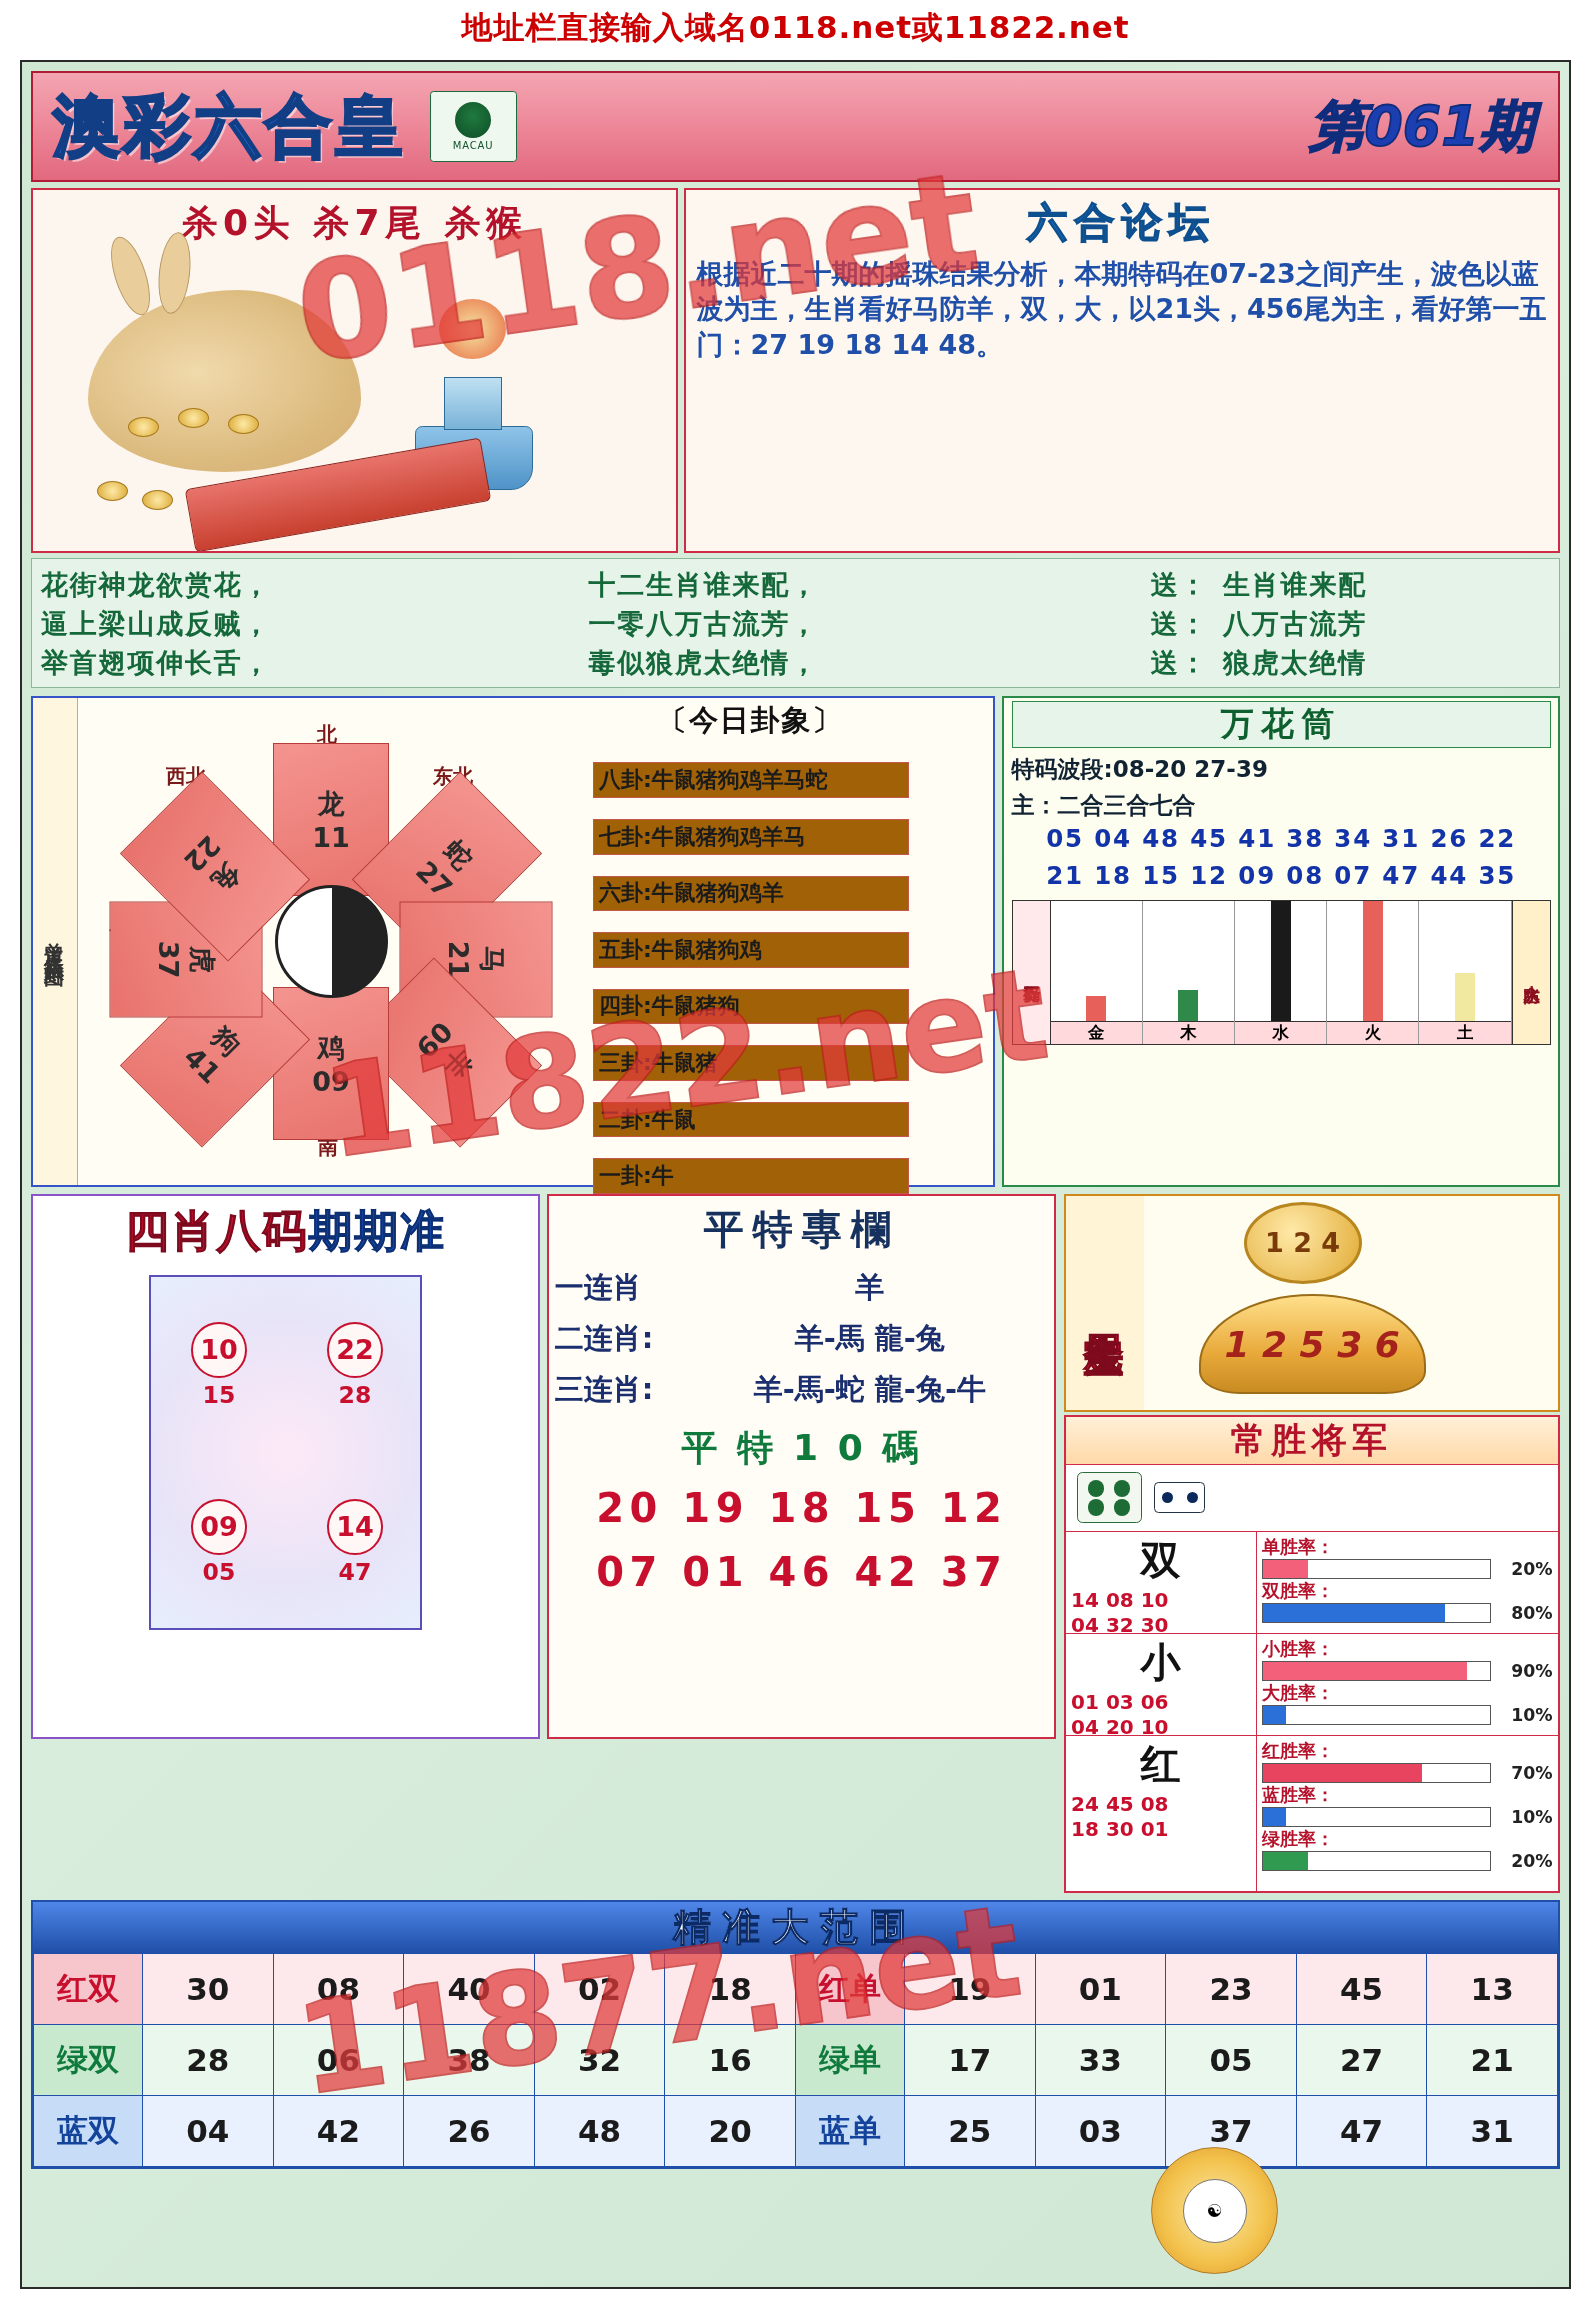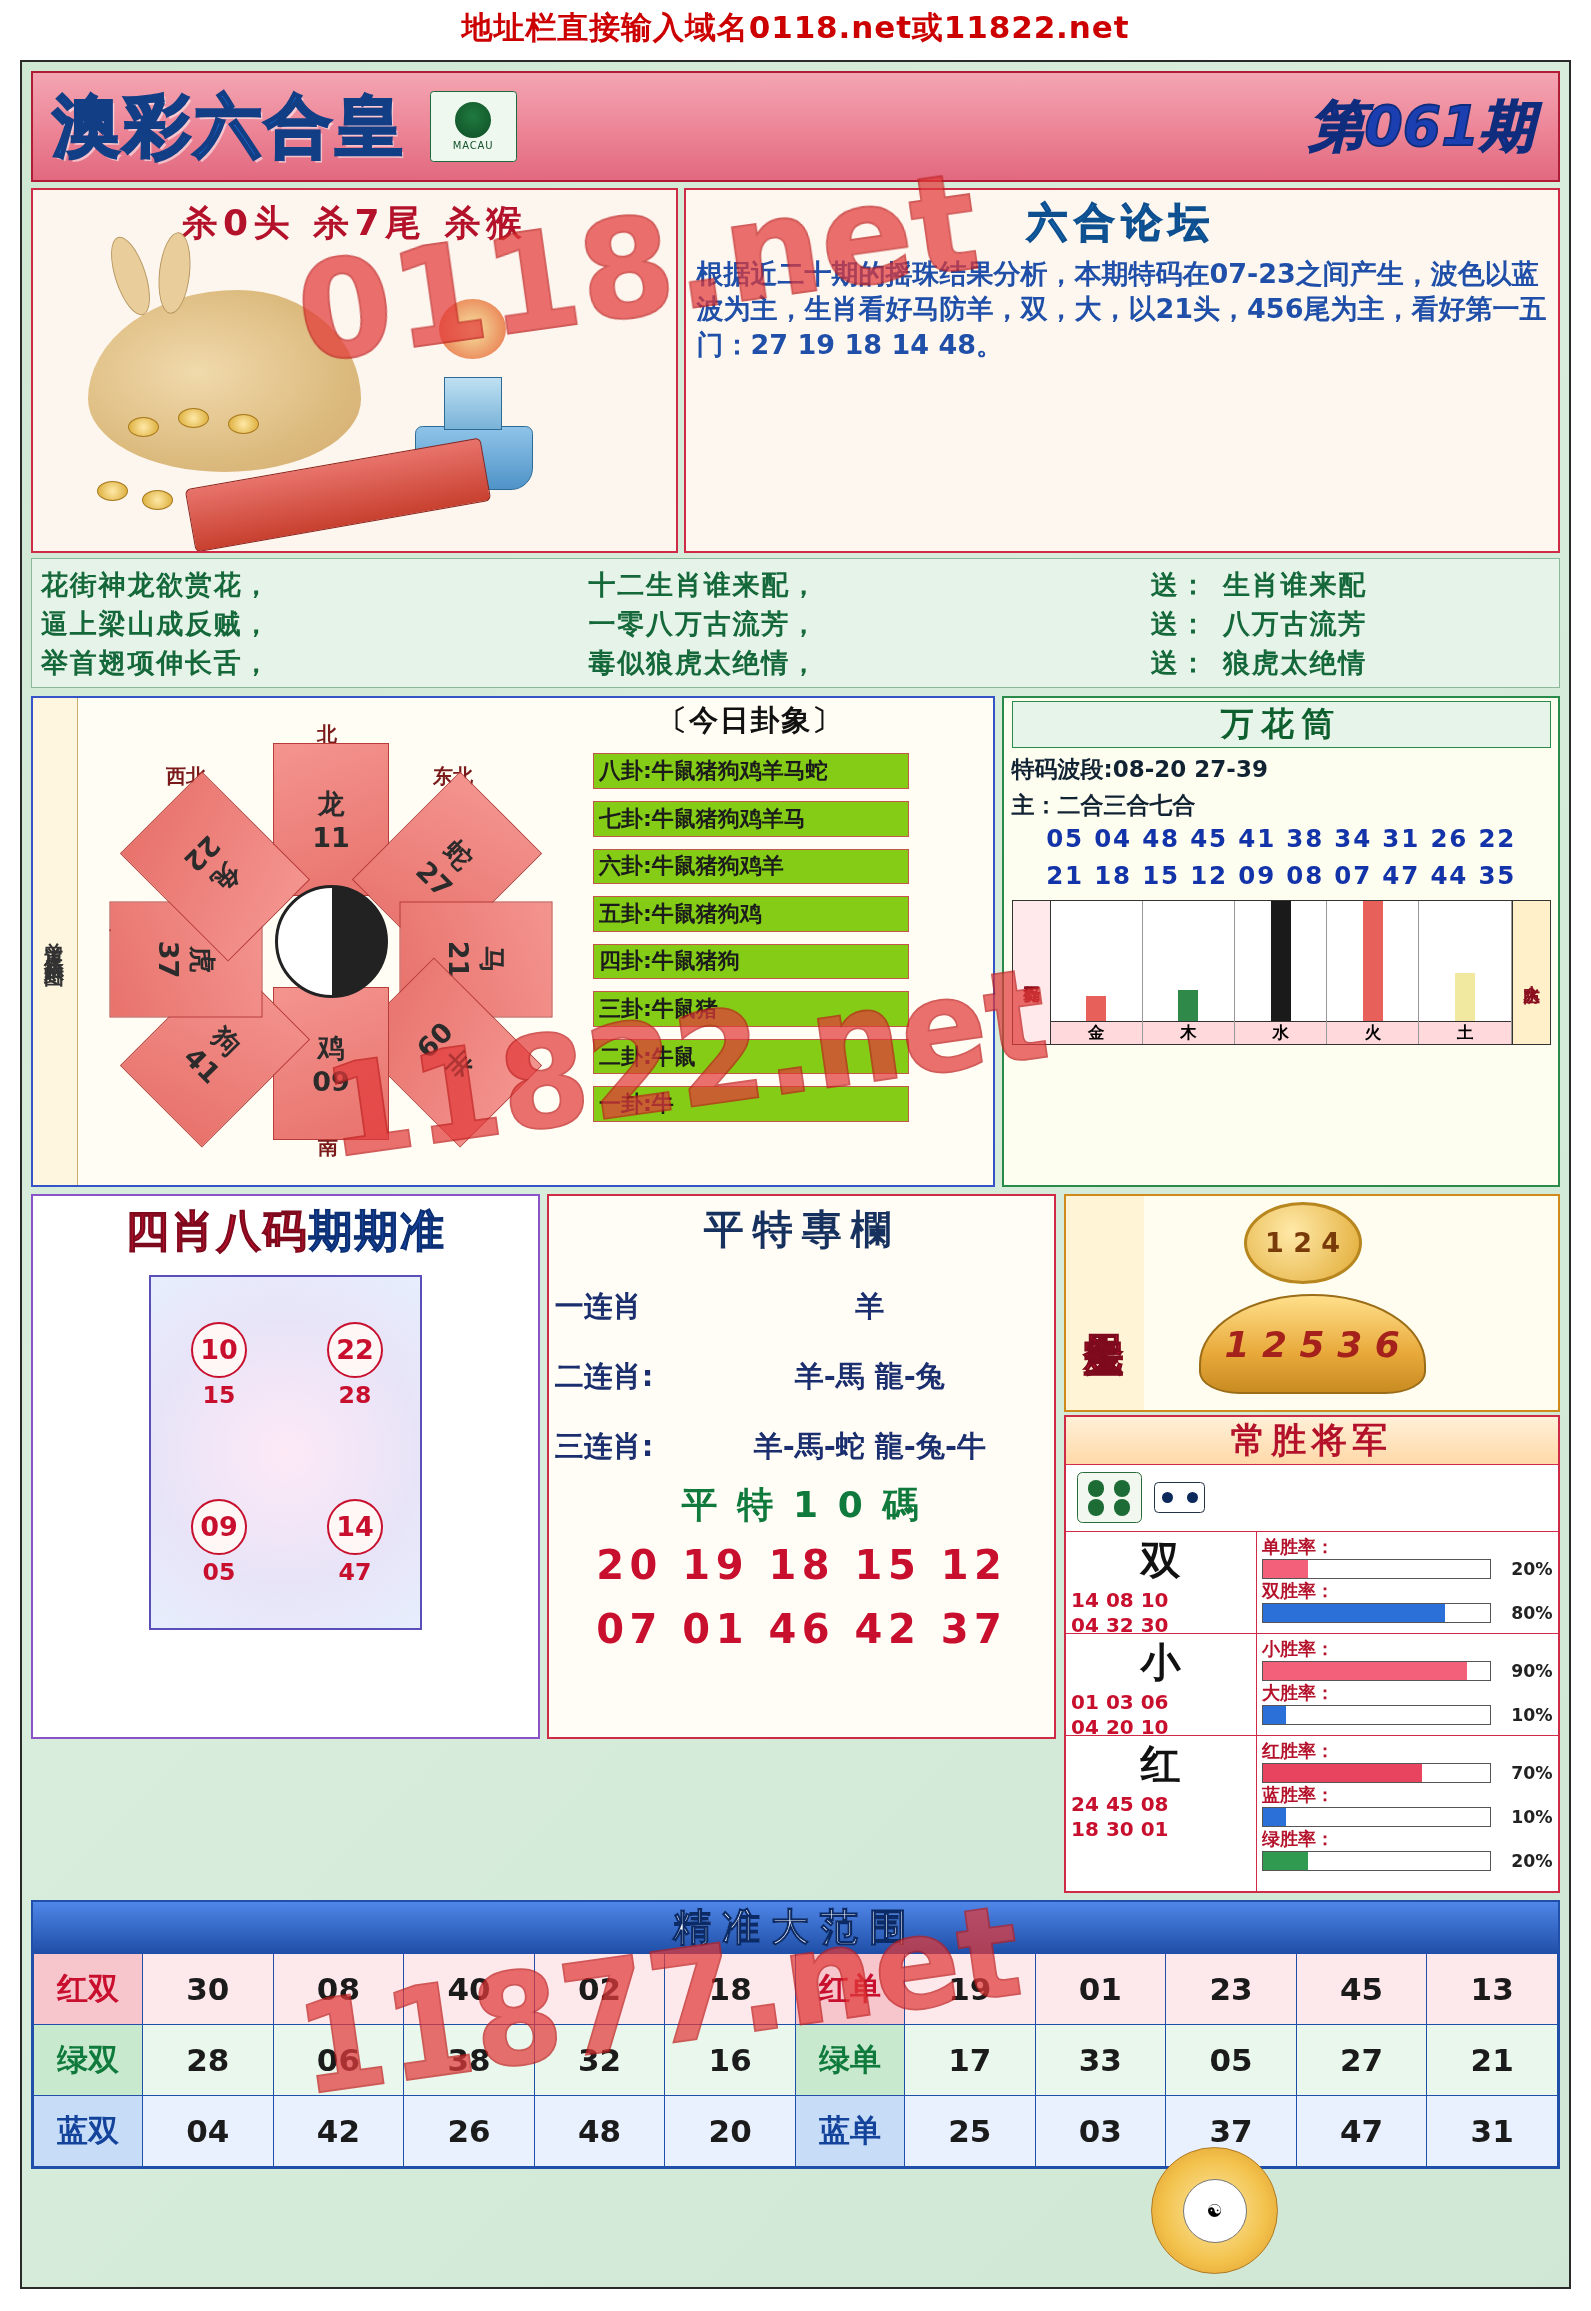--- a/index.html
+++ b/index.html
@@ -134,21 +134,21 @@
   }
   .dir {
     position: absolute; font-size: 20px; font-weight: bold; color: #7a1a1a;
   }
   .gua-col { width: 327px; padding: 3.6px 5.5px; }
   .gua-title {
     text-align: center; font-size: 29px; font-weight: bold; color: #111;
     letter-spacing: 1.8px;
   }
   .gua-row {
-    margin-top: 12px; background: #84cc16; border: 0.9px solid #c5564b;
+    margin-top: 21px; background: #a16207; border: 0.9px solid #c5564b;
     font-size: 22px; font-weight: bold; color: #1b1b1b; padding: 1.8px 5.5px;
     white-space: nowrap;
   }
   .gua-wheel-mini {
     width: 127px; height: 127px; border-radius: 50%;
     background: radial-gradient(circle, #fde9a8 0%, #f2c14a 60%, #d98f2a 100%);
     border: 1.8px solid #b07a22;
     position: absolute; right: 291px; bottom: 12.7px;
     display: flex; align-items: center; justify-content: center;
   }
@@ -199,21 +199,21 @@
   .circ {
     width: 56px; height: 56px; border-radius: 50%;
     border: 2.7px solid #c8102e; color: #c8102e; font-weight: bold; font-size: 27px;
     display:flex; align-items:center; justify-content:center; background: #fff6f6;
   }
   .under { font-size: 23.6px; color: #c8102e; font-weight: bold; margin-top: 3.6px;}
   .pt-box {
     width: 509px; height: 545px; border: 2.7px solid #cf2b46; background: #fffdf6; padding: 5.5px;
   }
   .pt-title { text-align:center; font-size: 40px; font-weight: bold; letter-spacing: 9px; color:#17315f;}
-  .pt-row { font-size: 29px; font-weight: bold; color: #1b2e6e; margin-top: 30px; display:flex;}
+  .pt-row { font-size: 29px; font-weight: bold; color: #1b2e6e; margin-top: 11px; display:flex;}
   .pt-k { width: 136px; }
   .pt-v { flex:1; text-align:center; }
   .pt-sub { text-align:center; font-size: 36px; font-weight: bold; color: #0f7a3c; margin-top: 14.5px; letter-spacing: 3.6px;}
   .pt-nums { text-align:center; font-size: 40px; font-weight: bold; color: #c8102e; letter-spacing: 5.5px; line-height:1.4; margin-top: 7.3px;}
   .right-col { flex: 1; display: flex; flex-direction: column; gap: 3px; }
   .gold-box { height: 218px; border: 2.7px solid #cf8a1b; background: #fffdf0; display:flex; }
   .gold-title {
     width: 78px; font-size: 40px; font-weight: bold; color: #c8102e;
     -webkit-text-stroke: 0.9px #7d0a1d;
     writing-mode: vertical-rl; text-orientation: upright;

